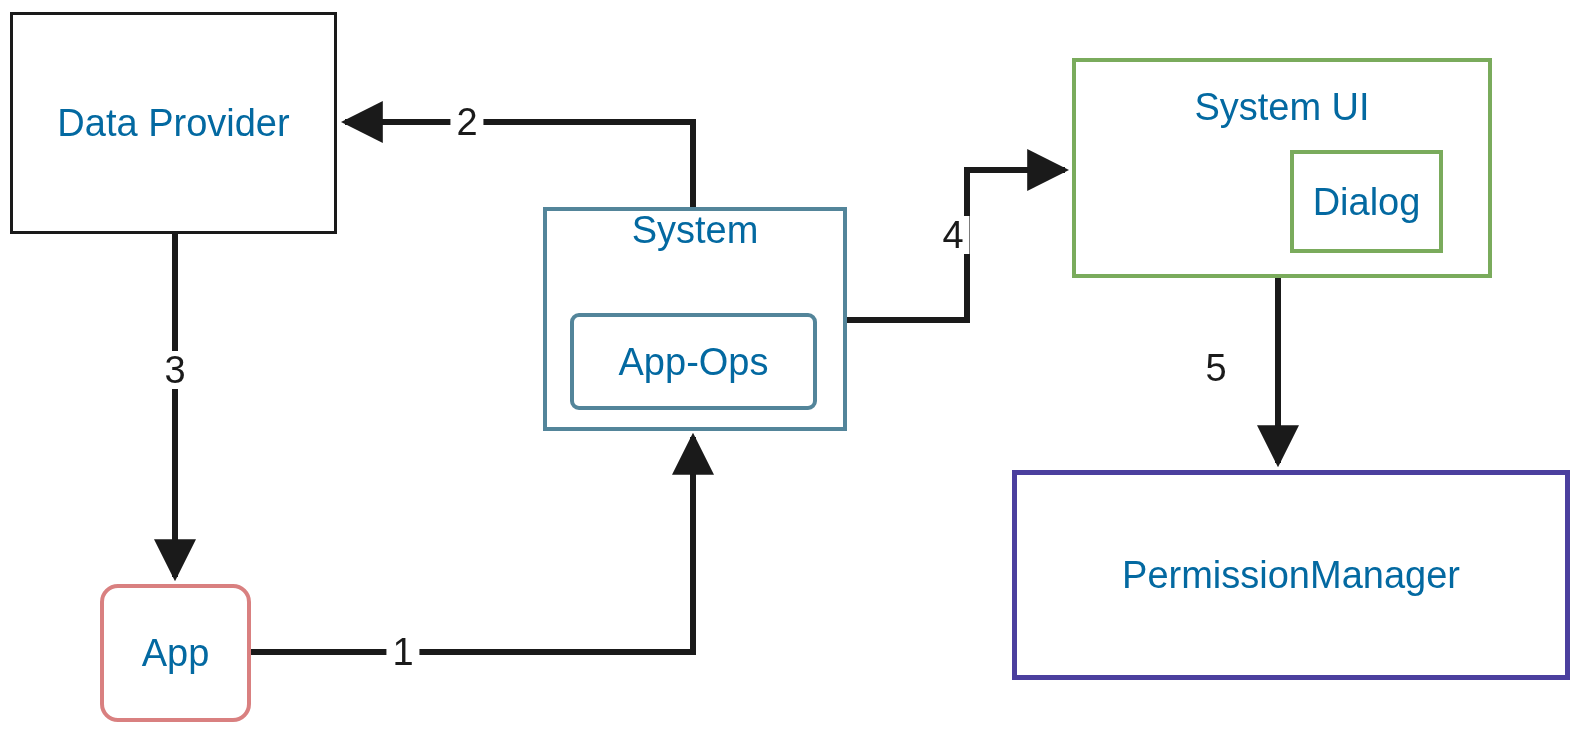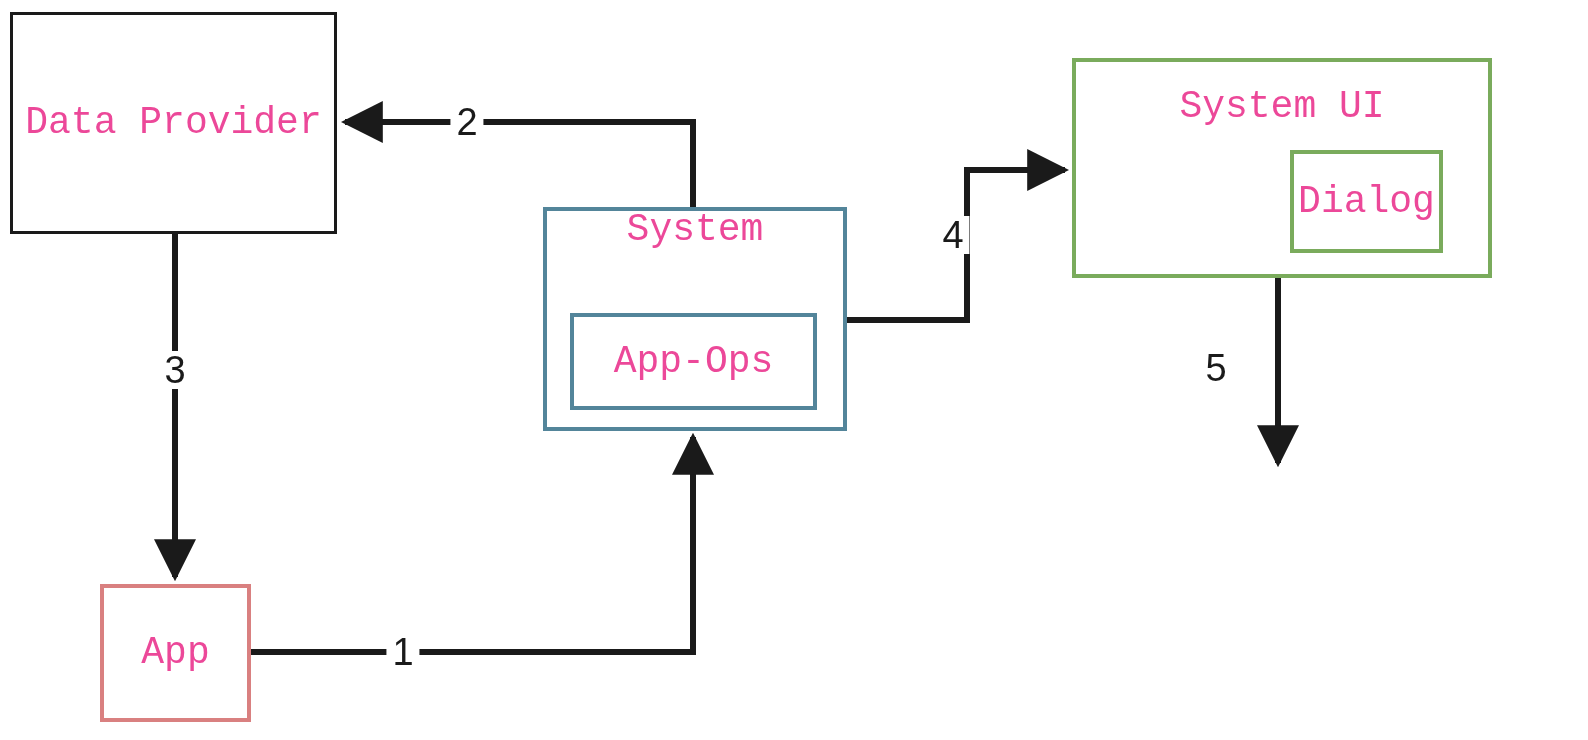--- a/index.html
+++ b/index.html
@@ -25,22 +25,22 @@
     height: 740px;
   }
   .node {
     position: absolute;
     box-sizing: border-box;
     background: #ffffff;
     display: flex;
     justify-content: center;
   }
   .node-label {
-    font-family: Liberation Mono, monospace;
-    color: #ec4899;
+    font-family: Liberation Sans, sans-serif;
+    color: #0369a1;
     white-space: nowrap;
     line-height: 1;
   }
   
   #node-data-provider {
     left: 10px; top: 12px; width: 327px; height: 222px;
     border: 3px solid #1a1a1a;
     align-items: center;
   }
   #node-data-provider .node-label { font-size: 38px; }
@@ -125,40 +125,43 @@
 
     <path d="M 847 320 L 967 320 L 967 170 L 1065 170" fill="none" stroke="#1a1a1a" stroke-width="6" marker-end="url(#arrow)"></path>
 
     <path d="M 1278 278 L 1278 463" fill="none" stroke="#1a1a1a" stroke-width="6" marker-end="url(#arrow)"></path>
   </svg>
 
   <div class="node" id="node-data-provider" style="border-color: rgb(26, 26, 26);">
     <span class="node-label">Data Provider</span>
   </div>
 
-  <div class="node" id="node-app" style="border-color: rgb(217, 128, 128);">
+  <div class="node" id="node-app" style="border-color: rgb(217, 128, 128); border-radius: 18px;">
     <span class="node-label">App</span>
   </div>
 
   <div class="node" id="node-system" style="border-color: rgb(83, 133, 154);">
     <span class="node-label">System</span>
   </div>
 
-  <div class="node" id="node-app-ops" style="border-color: rgb(83, 133, 154);">
+  <div class="node" id="node-app-ops" style="border-color: rgb(83, 133, 154); border-radius: 9px;">
     <span class="node-label">App-Ops</span>
   </div>
 
   <div class="node" id="node-system-ui" style="border-color: rgb(122, 171, 92);">
     <span class="node-label">System UI</span>
   </div>
 
   <div class="node" id="node-dialog" style="border-color: rgb(122, 171, 92);">
     <span class="node-label">Dialog</span>
   </div>
 
+  <div class="node" id="node-permission-manager" style="border-color: rgb(75, 63, 158);">
+    <span class="node-label">PermissionManager</span>
+  </div>
 
   <span class="edge-label" id="label-edge-1" style="left: 403px; top: 652px;">1</span>
   <span class="edge-label" id="label-edge-2" style="left: 467px; top: 122px;">2</span>
   <span class="edge-label" id="label-edge-3" style="left: 175px; top: 370px;">3</span>
   <span class="edge-label" id="label-edge-4" style="left: 953px; top: 235px;">4</span>
   <span class="edge-label" id="label-edge-5" style="left: 1216px; top: 368px;">5</span>
 
 </div>
 
 </body></html>

